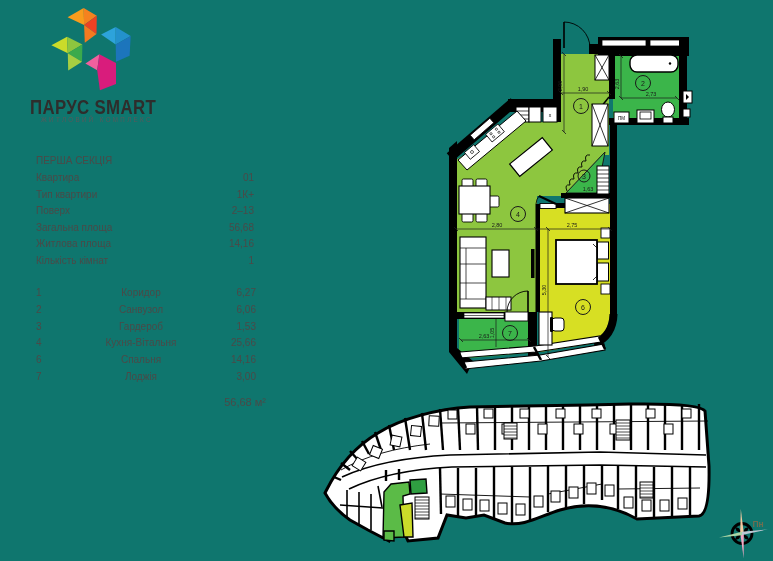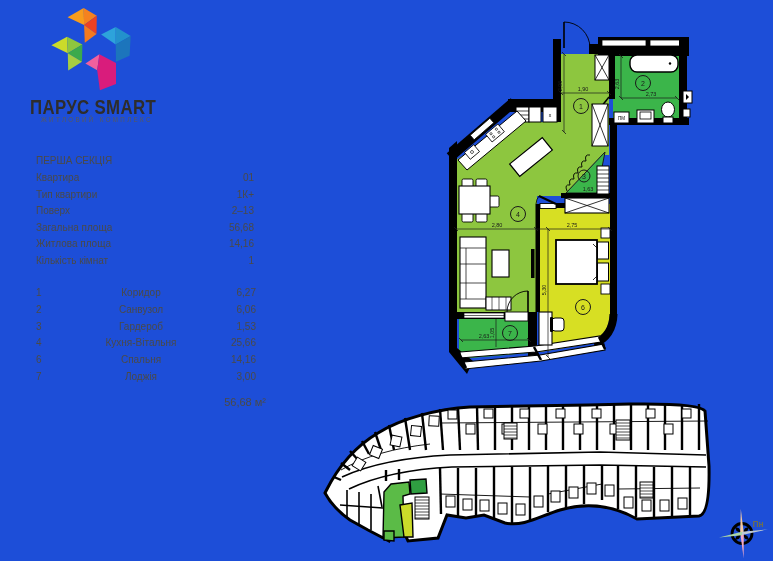--- a/index.html
+++ b/index.html
@@ -1,16 +1,16 @@
 <!DOCTYPE html>
 <html><head>
 <meta charset="utf-8">
 <style>
   html,body{margin:0;padding:0;background:#ffffff;}
-  #page{position:relative;width:773px;height:561px;overflow:hidden;background:#1d4ed8;
+  #page{position:relative;width:773px;height:561px;overflow:hidden;background:#0f766e;
         font-family:"Liberation Sans", sans-serif;}
   svg{position:absolute;left:0;top:0;}
 </style>
 </head>
 <body>
 <div id="page">
 <svg width="773" height="561" viewBox="0 0 773 561">
 
 <g id="logo">
 

